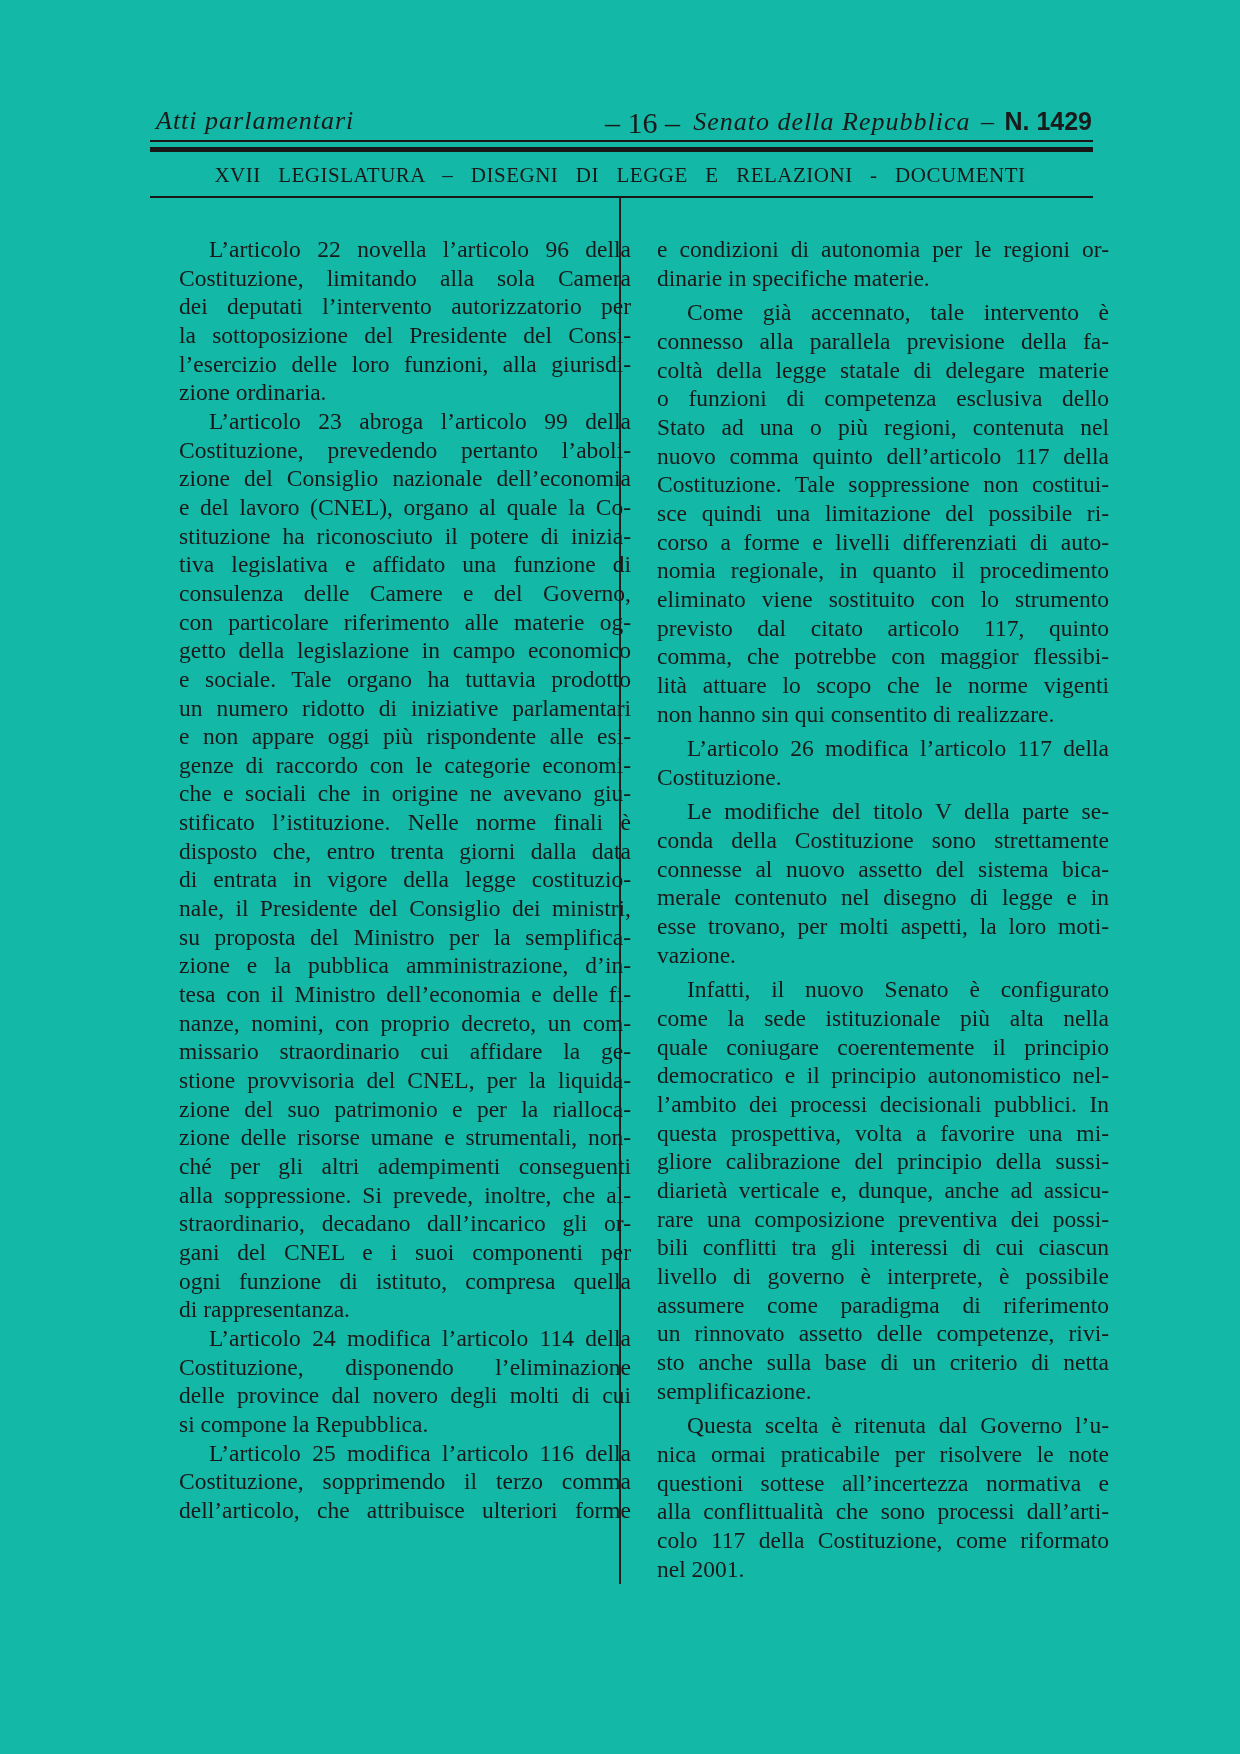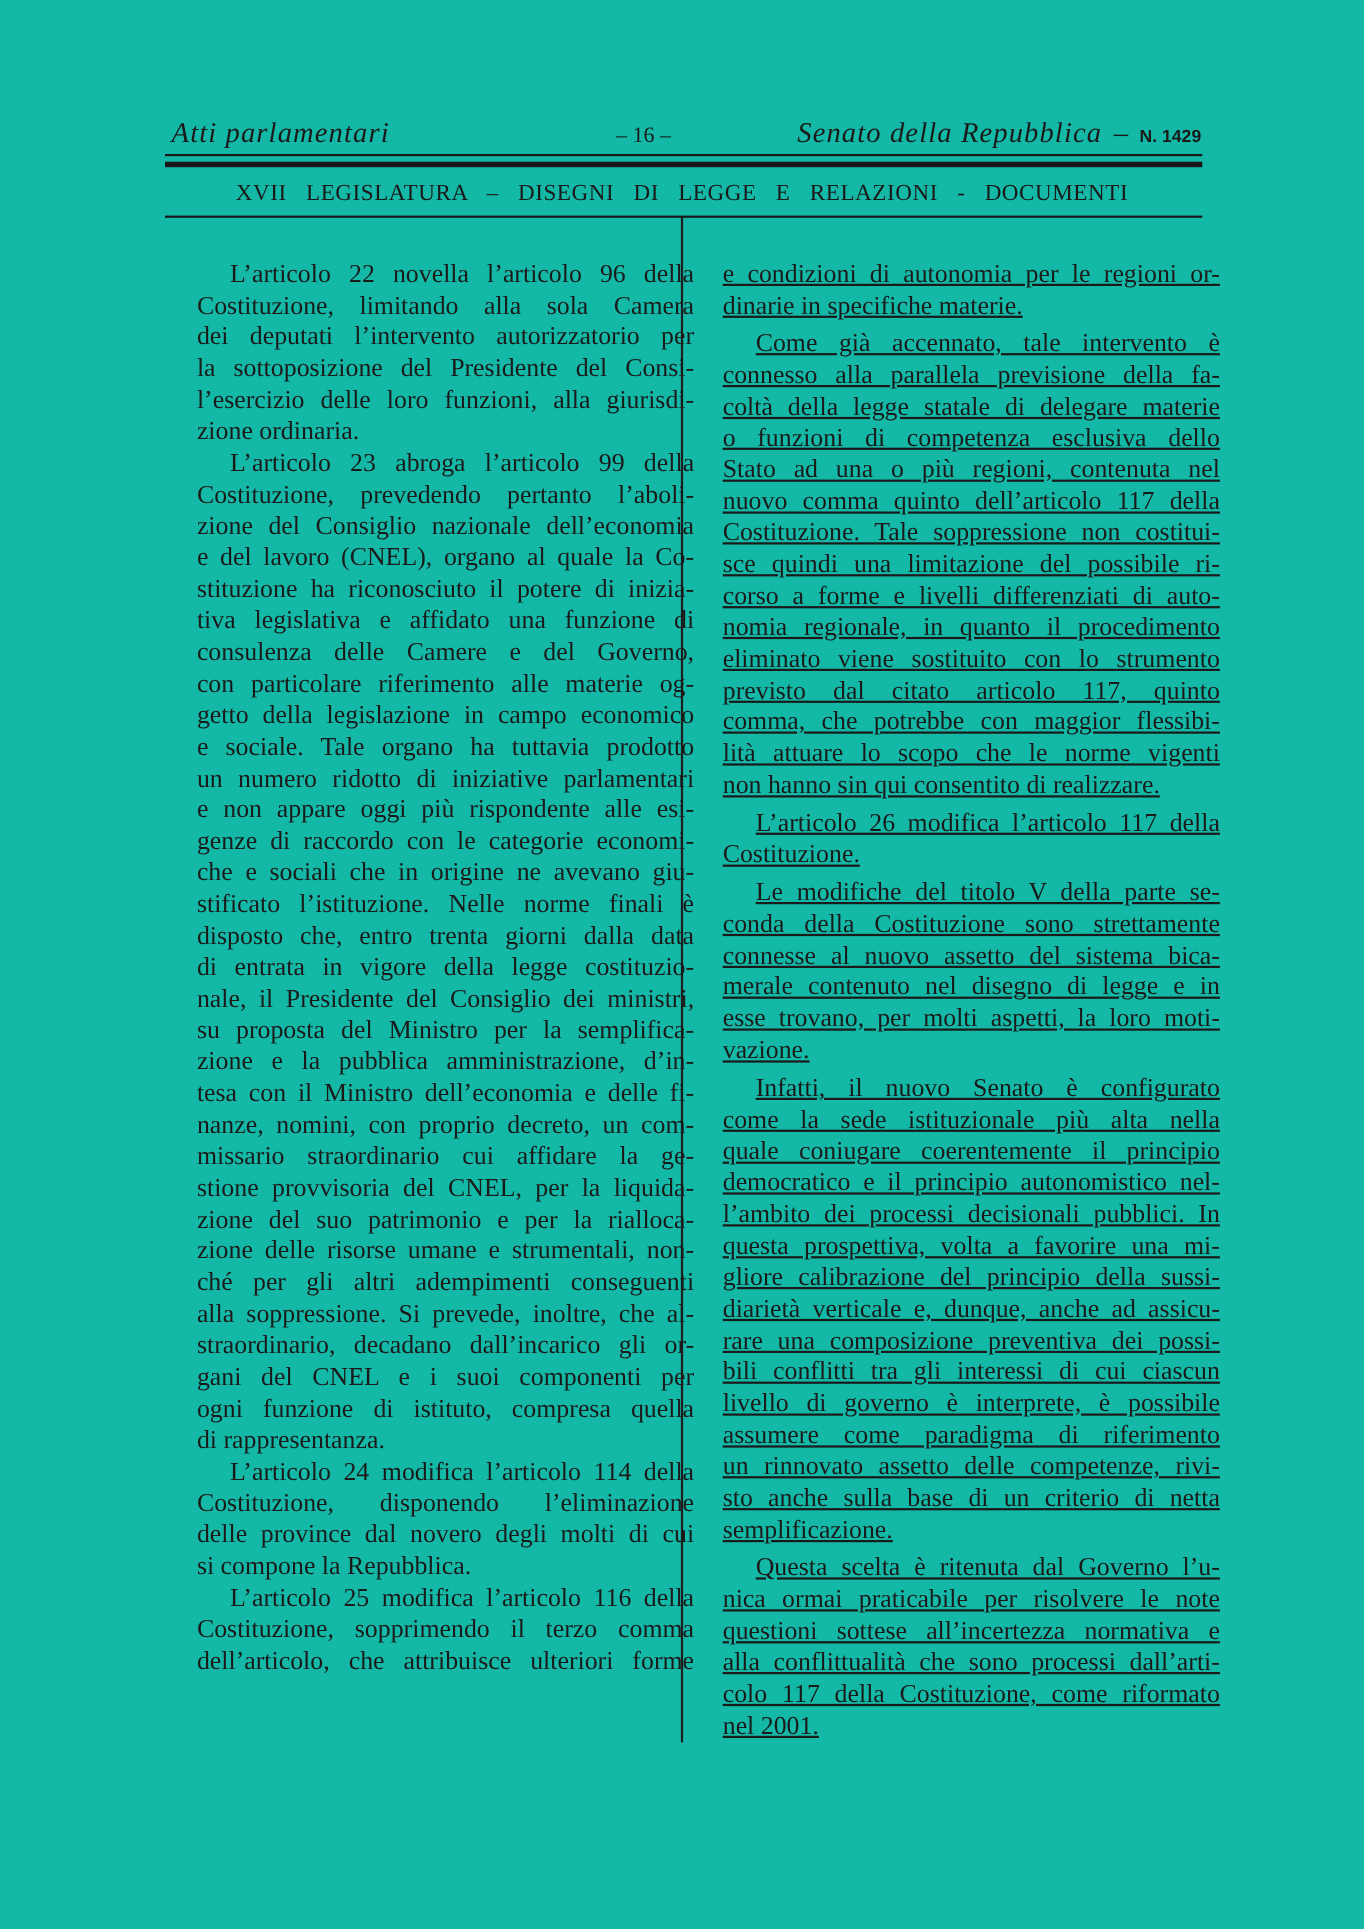--- a/index.html
+++ b/index.html
@@ -8,49 +8,49 @@
     background:#14b8a6; margin:0 auto; overflow:hidden;
     font-family:"Liberation Serif", serif; color:#1a1a1a;
   }
   
   .hdr-left {
     position:absolute; left:156px; top:107px;
     font-style:italic; font-size:26px; line-height:28px; letter-spacing:1px;
   }
   .hdr-center {
     position:absolute; left:560px; top:109px; width:120px;
-    font-size:20px; line-height:28px; text-align:left;
+    font-size:30px; line-height:28px; text-align:right;
   }
   .hdr-right {
     position:absolute; right:148px; top:107px;
     font-size:26px; line-height:28px; text-align:right; white-space:nowrap;
   }
   .hdr-right .it { font-style:italic; letter-spacing:1px; }
   .hdr-right .dash { font-style:normal; padding:0 4px; }
   .hdr-right .num {
     font-family:"Liberation Sans", sans-serif; font-weight:700;
-    font-size:16px; letter-spacing:0px;
+    font-size:25px; letter-spacing:0px;
   }
   .rule { position:absolute; left:150px; width:943px; background:#181818; }
   .rule-a { top:140px; height:2px; }
   .rule-b { top:147px; height:5px; }
   .rule-c { top:196px; height:2px; }
   .subtitle {
     position:absolute; left:0; right:0; top:163px;
     text-align:center; font-size:21px; letter-spacing:0.5px;
     word-spacing:3px; white-space:pre; color:#191919;
   }
   
   .vdivider { position:absolute; left:619px; top:197px; width:2px; height:1387px; background:#1e1e1e; }
   .col {
     position:absolute; top:235px; width:452px;
     font-size:23.5px; line-height:28.65px;margin-left:24px;
   }
   .col-left  { left:155px; }
-  .col-right { left:633px;text-decoration:underline; }
+  .col-right { left:633px; }
   .line { text-align:justify; text-align-last:justify; white-space:normal; }
   .line.endpara { text-align-last:left; }
   .para.indent .line:first-child { text-indent:30px; }
   .col-right .para + .para { margin-top:6px; }
   .col-left  .para + .para { margin-top:0; }
 </style>
 </head>
 <body>
 
 <div class="page">

